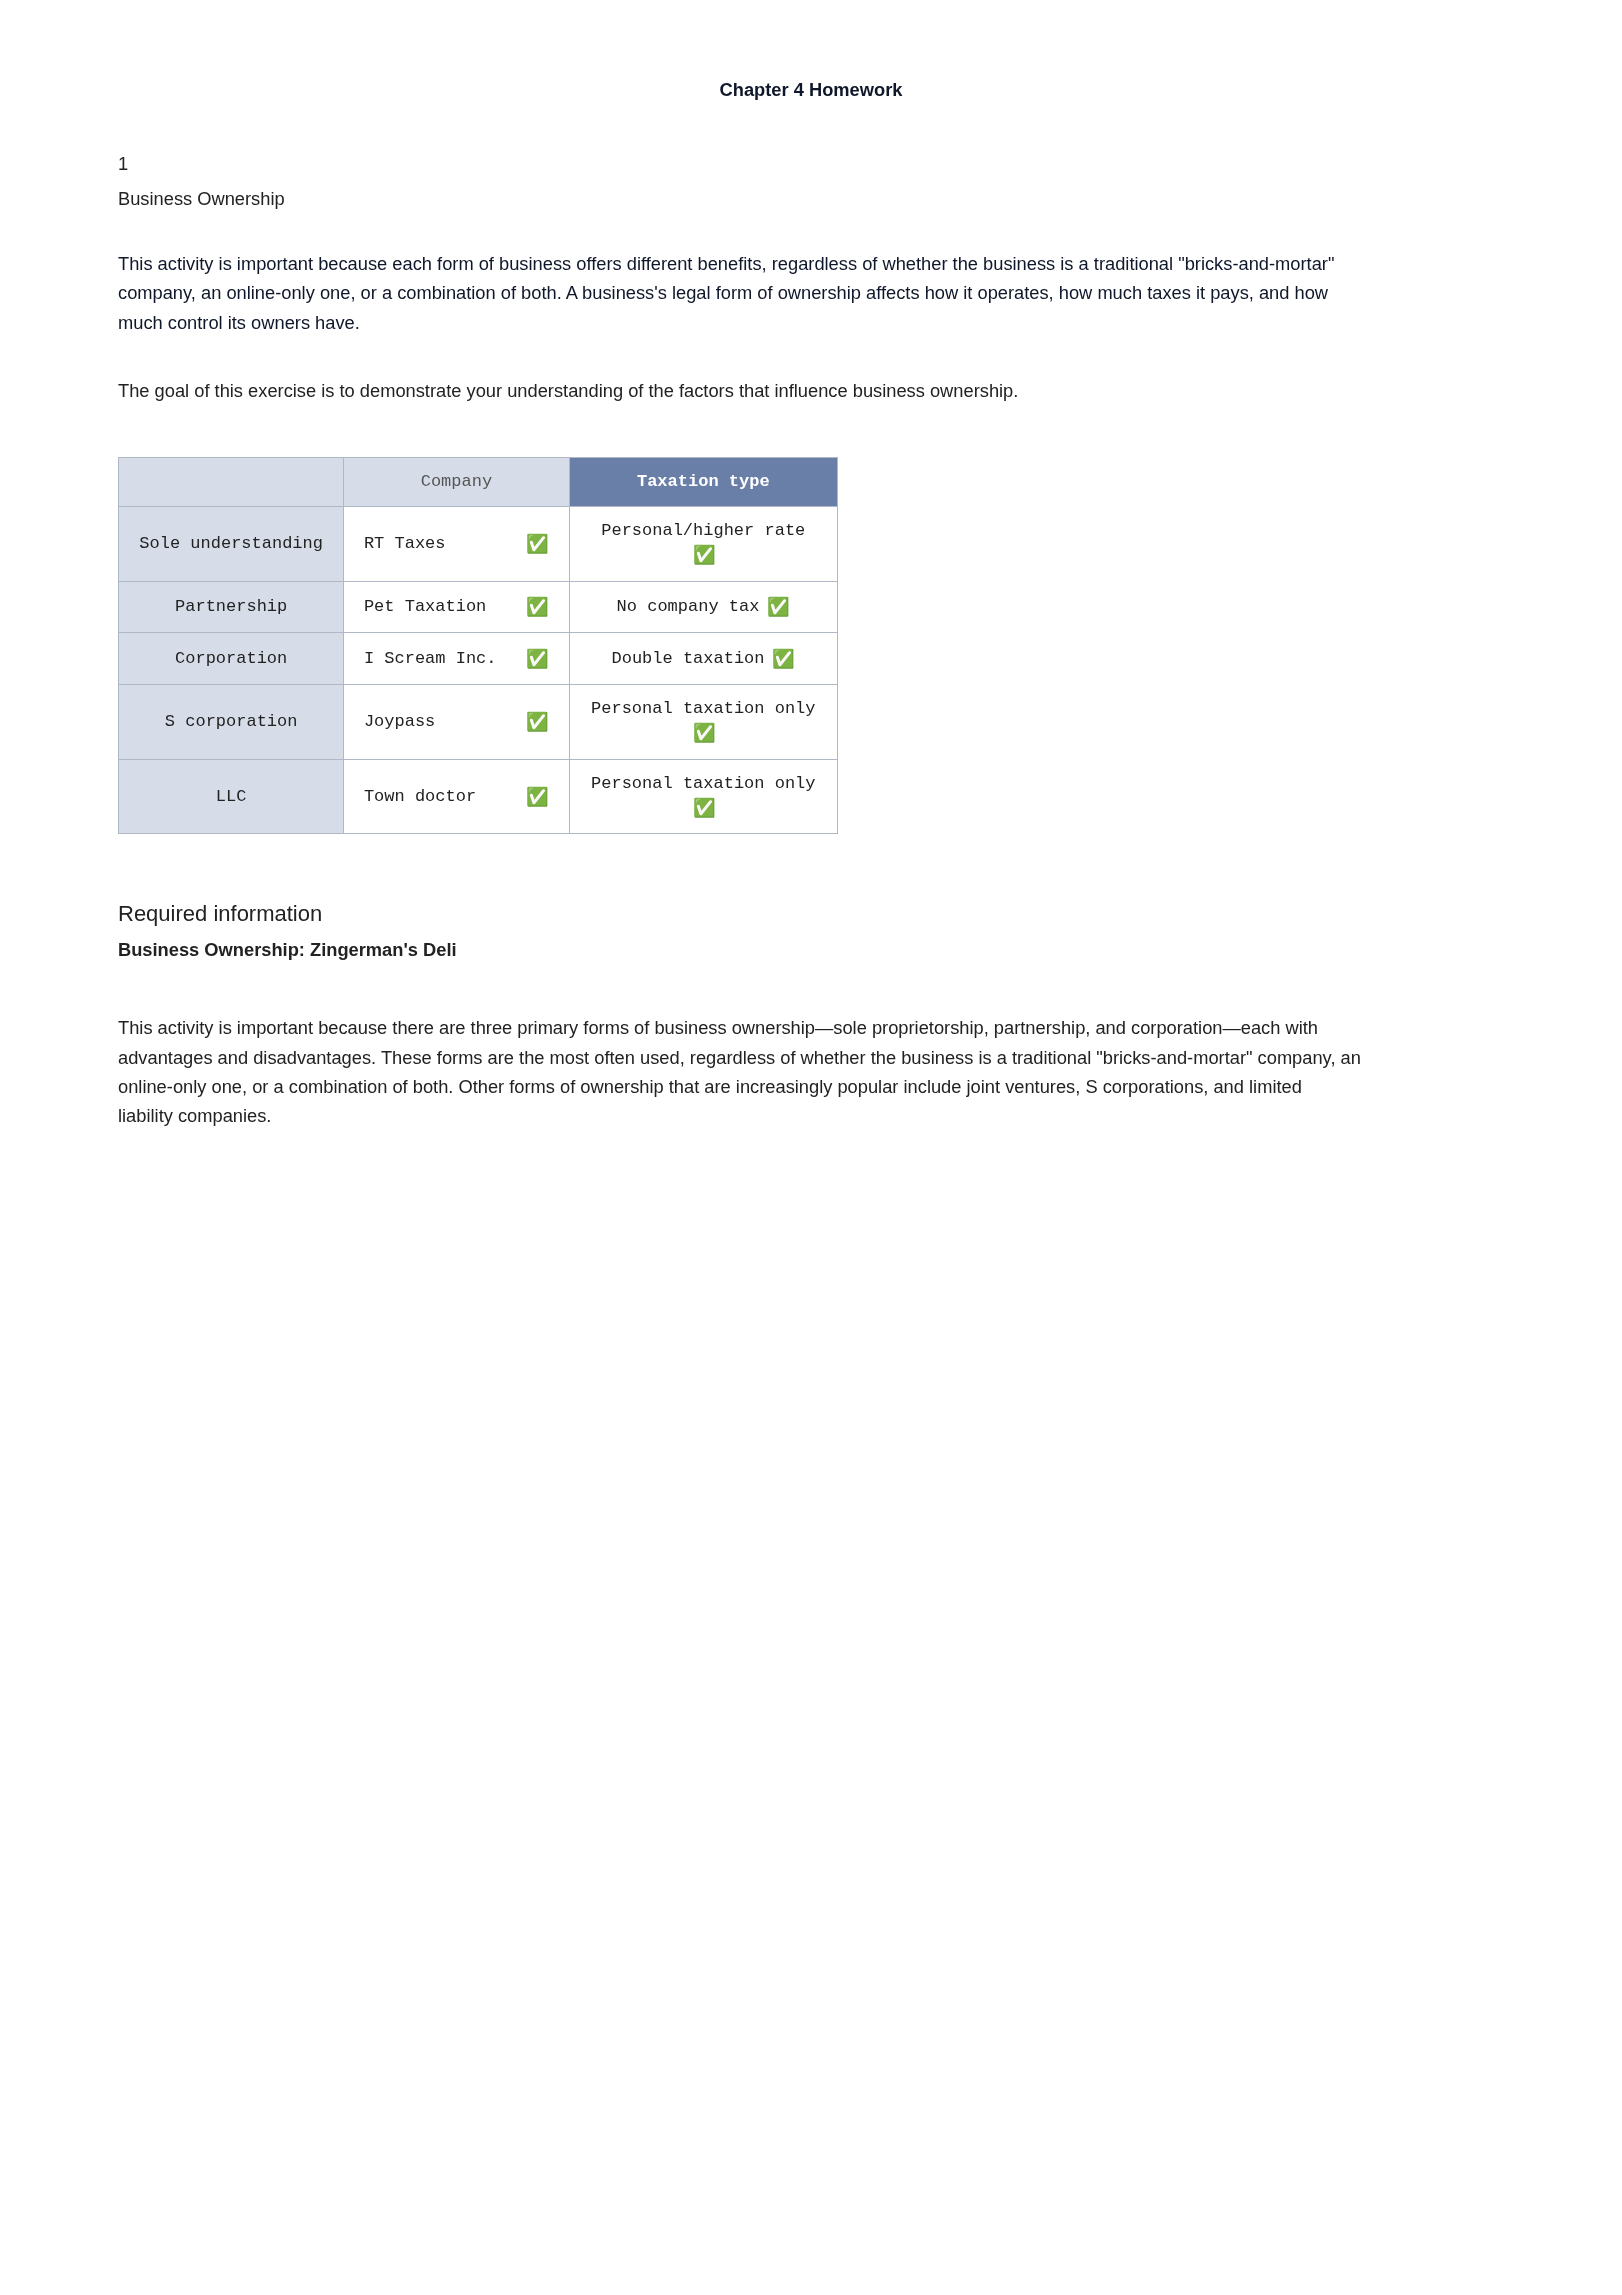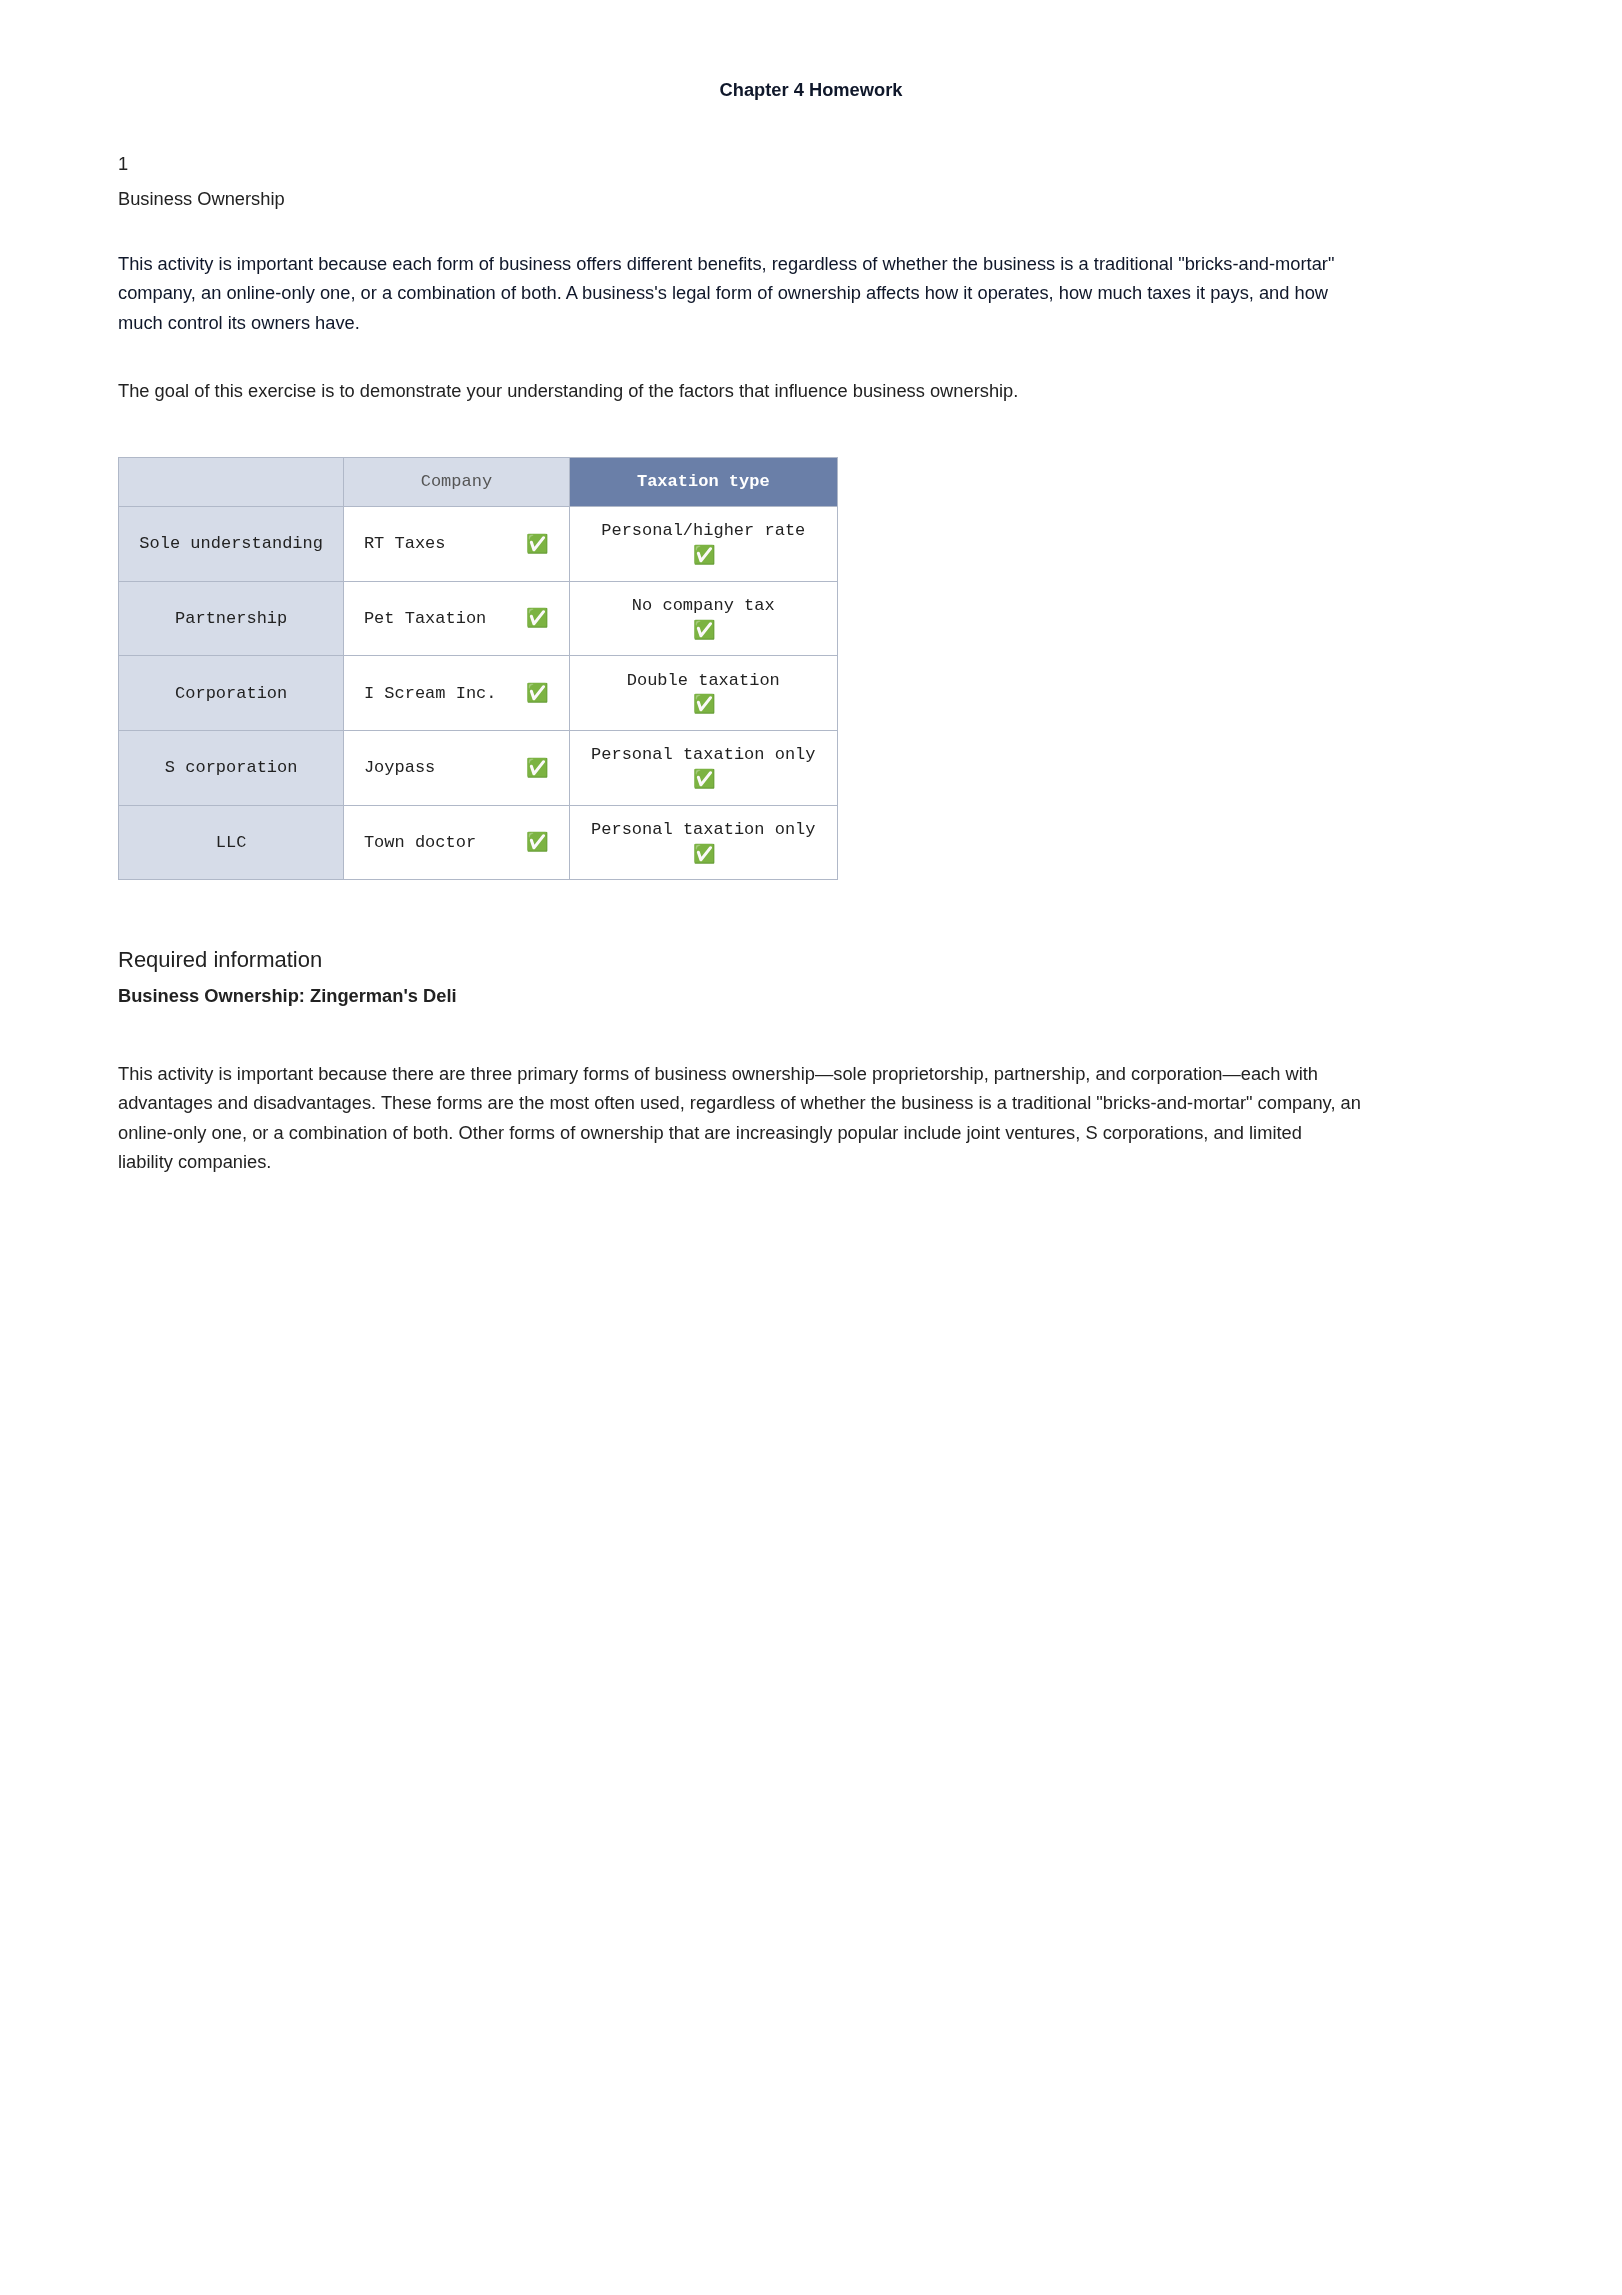--- a/index.html
+++ b/index.html
@@ -122,21 +122,20 @@
       justify-content: space-between;
       gap: 18px;
     }
 
     .taxation-cell-inner {
       display: flex;
       align-items: center;
       justify-content: center;
       gap: 3.9px;
       flex-wrap: wrap;
-      flex-direction: column;
     }
 
     
     .required-info-label {
       font-size: 22px;
       font-weight: normal;
       margin-bottom: 12px;
       color: #222;
     }
 

